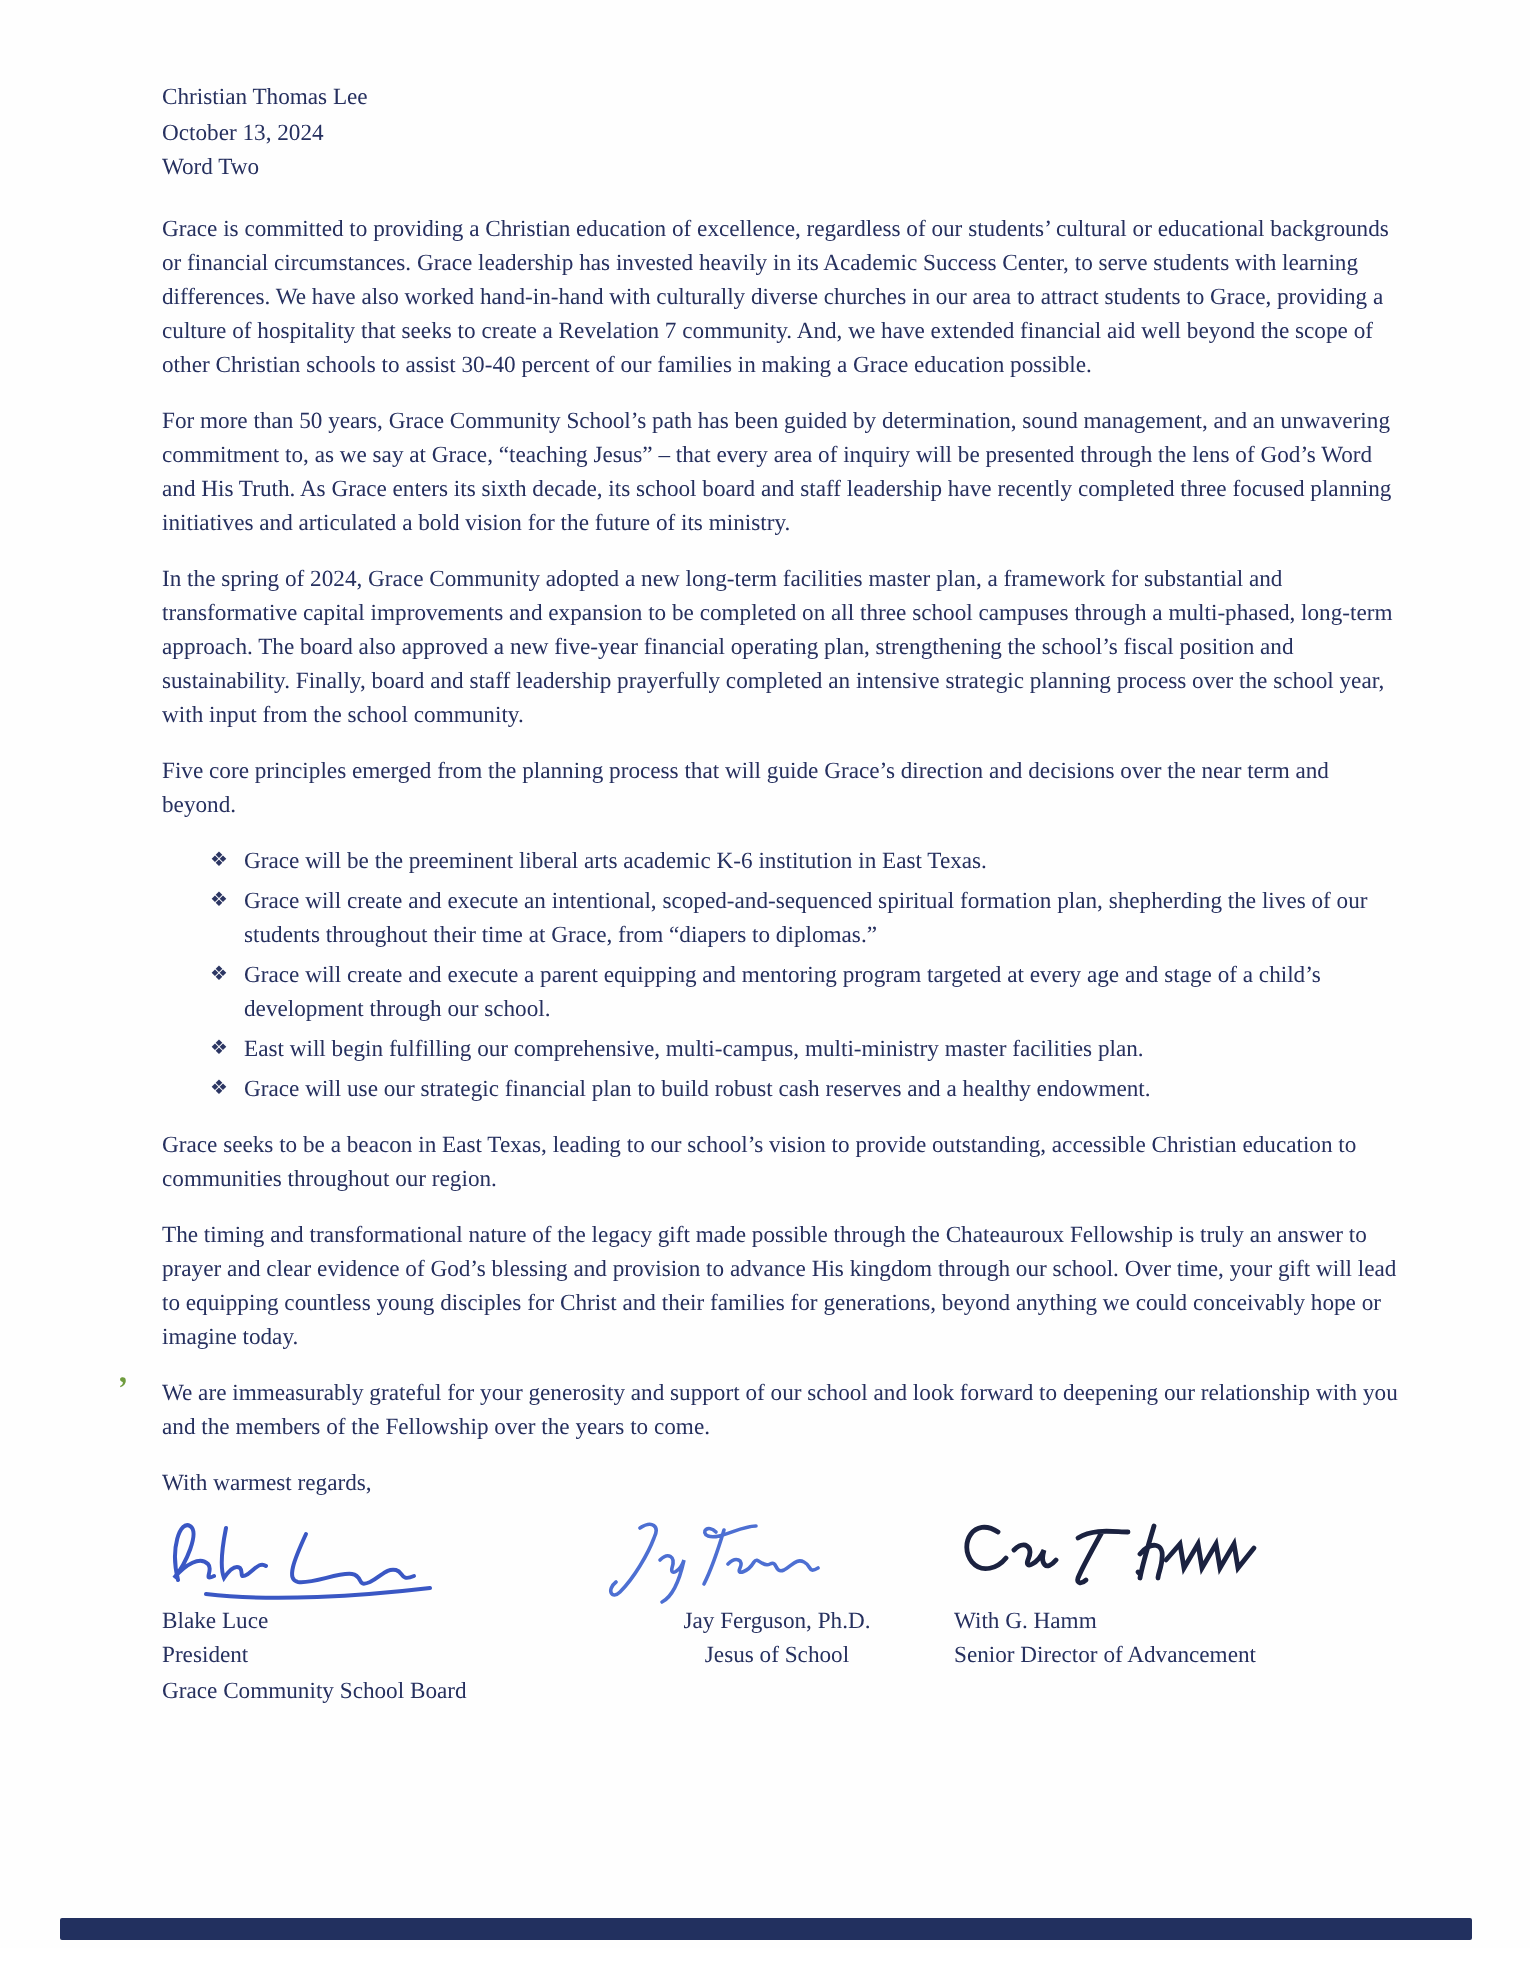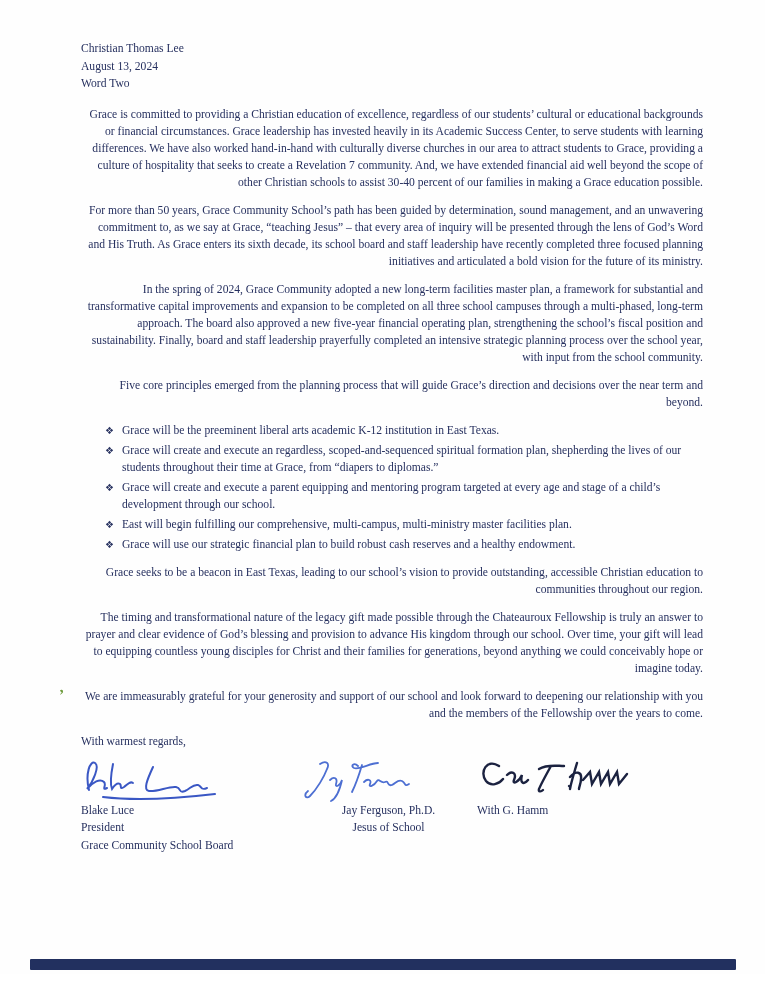--- a/index.html
+++ b/index.html
@@ -13,21 +13,21 @@
   }
   .content{
     position:absolute;
     left:81px;top:40px;
     width:622px;
     font-size:11.6px;
     line-height:17px;
   }
   .addr-line{line-height:17.5px;}
   .header-block{margin-bottom:13px;}
-  p.body-par{margin:0 0 11px 0;text-align:right;}
+  p.body-par{margin:0 0 11px 0;text-align:left;}
   ul.core-list{
     list-style:none;
     margin:2px 0 11px 0;
     padding:0 0 0 24px;
   }
   ul.core-list li{
     position:relative;
     padding-left:17px;
     margin-bottom:3px;
   }
@@ -65,37 +65,37 @@
   }
 </style>
 </head>
 <body>
 
 <div class="page">
   <div class="content">
 
     <div class="header-block">
       <div class="addr-line">Christian Thomas Lee</div>
-      <div class="addr-line">August 13, 2024</div>
+      <div class="addr-line">October 13, 2024</div>
       <div class="addr-line">Word Two</div>
     </div>
 
     <p class="body-par">Grace is committed to providing a Christian education of excellence, regardless of our students’ cultural or educational backgrounds or financial circumstances. Grace leadership has invested heavily in its Academic Success Center, to serve students with learning differences. We have also worked hand-in-hand with culturally diverse churches in our area to attract students to Grace, providing a culture of hospitality that seeks to create a Revelation 7 community. And, we have extended financial aid well beyond the scope of other Christian schools to assist 30-40 percent of our families in making a Grace education possible.</p>
     <p class="body-par">For more than 50 years, Grace Community School’s path has been guided by determination, sound management, and an unwavering commitment to, as we say at Grace, “teaching Jesus” – that every area of inquiry will be presented through the lens of God’s Word and His Truth. As Grace enters its sixth decade, its school board and staff leadership have recently completed three focused planning initiatives and articulated a bold vision for the future of its ministry.</p>
     <p class="body-par">In the spring of 2024, Grace Community adopted a new long-term facilities master plan, a framework for substantial and transformative capital improvements and expansion to be completed on all three school campuses through a multi-phased, long-term approach. The board also approved a new five-year financial operating plan, strengthening the school’s fiscal position and sustainability. Finally, board and staff leadership prayerfully completed an intensive strategic planning process over the school year, with input from the school community.</p>
     <p class="body-par">Five core principles emerged from the planning process that will guide Grace’s direction and decisions over the near term and beyond.</p>
 
     <ul class="core-list">
       <li>
         <span class="bullet">❖</span>
-        <span>Grace will be the preeminent liberal arts academic K-12 institution in East Texas.</span>
+        <span>Grace will be the preeminent liberal arts academic K-6 institution in East Texas.</span>
       </li>
       <li>
         <span class="bullet">❖</span>
-        <span>Grace will create and execute an regardless, scoped-and-sequenced spiritual formation plan, shepherding the lives of our students throughout their time at Grace, from “diapers to diplomas.”</span>
+        <span>Grace will create and execute an intentional, scoped-and-sequenced spiritual formation plan, shepherding the lives of our students throughout their time at Grace, from “diapers to diplomas.”</span>
       </li>
       <li>
         <span class="bullet">❖</span>
         <span>Grace will create and execute a parent equipping and mentoring program targeted at every age and stage of a child’s development through our school.</span>
       </li>
       <li>
         <span class="bullet">❖</span>
         <span>East will begin fulfilling our comprehensive, multi-campus, multi-ministry master facilities plan.</span>
       </li>
       <li>
@@ -150,20 +150,21 @@
               <path d="M22,10 C10,2 2,16 9,25 C14,31 22,28 26,23"></path>
               <path d="M30,19 C35,14 40,17 37,24 C35,29 42,26 45,19 C43,26 46,30 51,24"></path>
               <path d="M62,13 C70,8 80,10 87,10 M74,10 C69,19 64,28 62,33 C61,36 64,36 66,34"></path>
               <path d="M92,30 l1,1"></path>
               <path d="M100,7 C97,17 94,27 93,33 M93,21 C99,14 105,16 104,23 C104,27 102,31 102,33"></path>
               <path d="M106,24 l7,-8 l2,12 l7,-12 l2,12 l7,-12 l2,12 l7,-12 l2,12 l8,-10"></path>
             </g>
           </svg>
         </div>
         <div class="sig-name">With G. Hamm</div>
+        <div class="sig-title">Senior Director of Advancement</div>
       </div>
 
     </div>
   </div>
 
   <div class="green-mark">,</div>
 
   <div class="bottom-bar"></div>
 </div>
 

